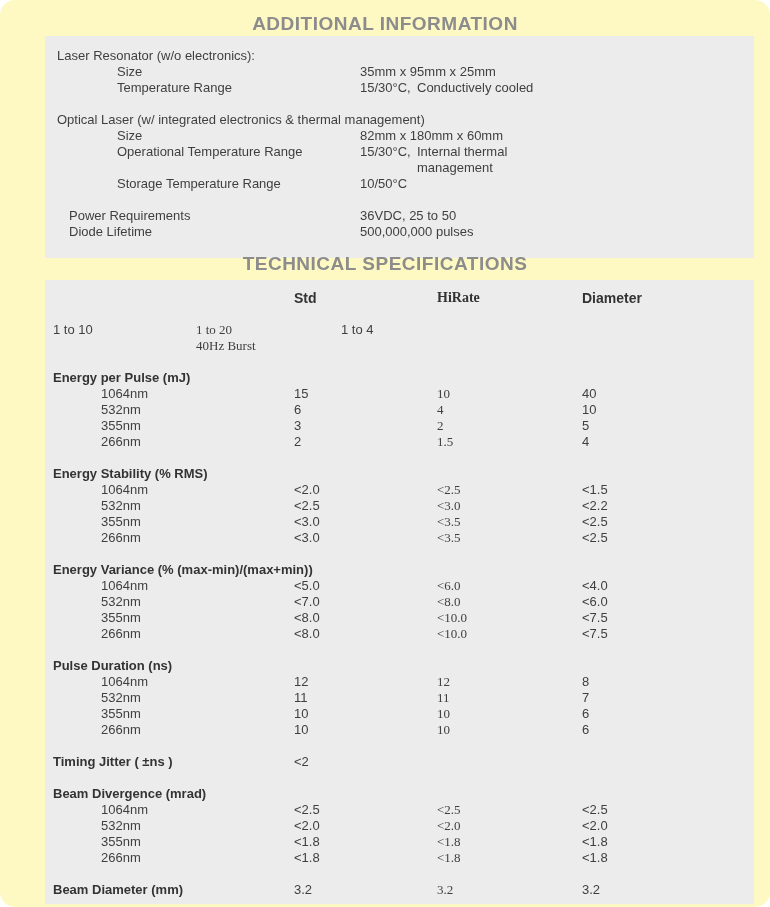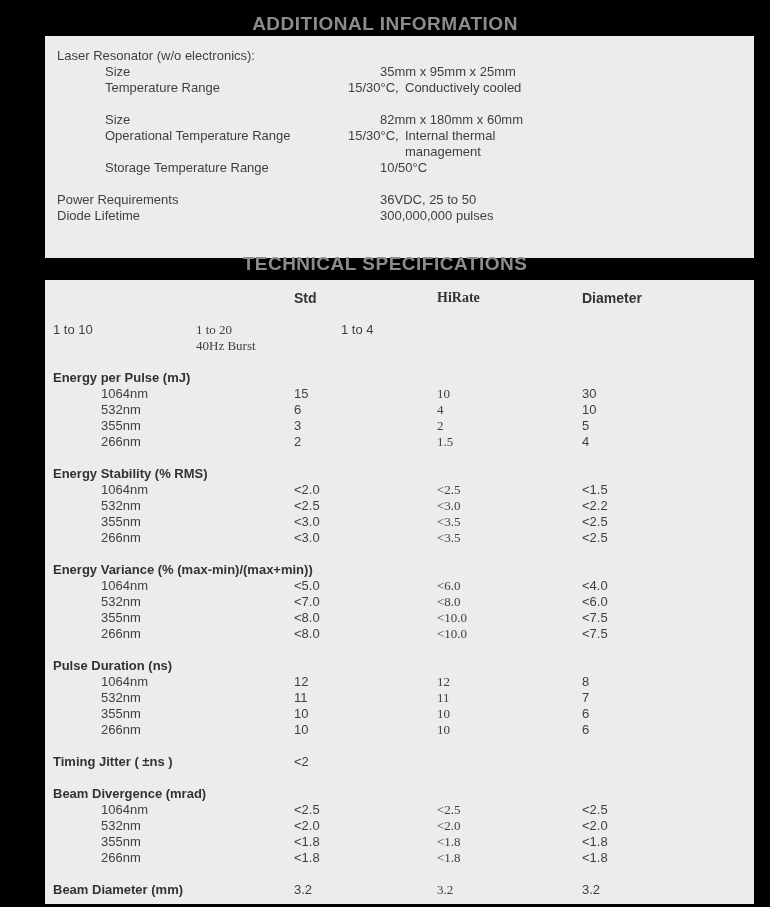--- a/index.html
+++ b/index.html
@@ -1,39 +1,39 @@
 <!DOCTYPE html>
 <html><head>
 <meta charset="utf-8">
 <style>
   html,body{margin:0;padding:0;background:#fff;}
   .page{
-    position:relative;width:770px;height:907px;overflow:hidden;background:#000000;
-    font-family:"Liberation Sans",sans-serif;color:#3f3f3f;
+    position:relative;width:770px;height:907px;overflow:hidden;background:#fef9c3;
+    font-family:"Liberation Sans",sans-serif;color:#3f3f3f;border-radius:15px;
   }
   .sec-title{
     position:absolute;left:0;width:770px;text-align:center;
     font-size:19px;font-weight:bold;color:#8c8c8c;letter-spacing:.5px;line-height:22px;
   }
   #title-additional{top:13px;}
   #title-tech{top:253px;}
   .panel{
     position:absolute;left:45px;width:709px;background:#ececec;box-sizing:border-box;
     font-size:13px;line-height:16px;
   }
   #panel-additional{top:36px;height:222px;padding:12px 0 0 12px;}
   #panel-tech{top:280px;height:624px;padding:10px 0 12px 8px;}
   .spacer{height:16px;}
   
   .info-row{display:flex;}
-  .info-label{width:291px;box-sizing:border-box;}
+  .info-label{width:291px;box-sizing:border-box;margin-left:12px;}
   .indent{padding-left:48px;}
   .info-val{width:57px;box-sizing:border-box;white-space:nowrap;}
   .info-note{width:130px;}
-  .info-val-wide{white-space:nowrap;margin-left:32px;}
+  .info-val-wide{white-space:nowrap;}
   
   .t-row{display:flex;}
   .t-label{width:241px;box-sizing:border-box;}
   .t-c1{width:143px;}
   .t-c2{width:145px;font-family:Liberation Serif, serif;}
   .t-c3{flex:1;}
   .bold{font-weight:bold;color:#333;}
   .col-head{font-size:14px;font-weight:bold;color:#333;}
 </style>
 </head>
@@ -50,20 +50,21 @@
       <div class="info-label indent">Size</div>
       <div class="info-val-wide">35mm x 95mm x 25mm</div>
     </div>
     <div class="info-row">
       <div class="info-label indent">Temperature Range</div>
       <div class="info-val">15/30°C,</div>
       <div class="info-note">Conductively cooled</div>
     </div>
     <div class="spacer"></div>
 
+    <div>Optical Laser (w/ integrated electronics &amp; thermal management)</div>
     <div class="info-row">
       <div class="info-label indent">Size</div>
       <div class="info-val-wide">82mm x 180mm x 60mm</div>
     </div>
     <div class="info-row">
       <div class="info-label indent">Operational Temperature Range</div>
       <div class="info-val">15/30°C,</div>
       <div class="info-note">Internal thermal management</div>
     </div>
     <div class="info-row">
@@ -71,21 +72,21 @@
       <div class="info-val-wide">10/50°C</div>
     </div>
     <div class="spacer"></div>
 
     <div class="info-row">
       <div class="info-label">Power Requirements</div>
       <div class="info-val-wide">36VDC, 25 to 50</div>
     </div>
     <div class="info-row">
       <div class="info-label">Diode Lifetime</div>
-      <div class="info-val-wide">300,000,000 pulses</div>
+      <div class="info-val-wide">500,000,000 pulses</div>
     </div>
   </div>
 
   <div class="sec-title" id="title-tech">TECHNICAL SPECIFICATIONS</div>
 
   <div class="panel" id="panel-tech">
 
     <div class="t-row">
       <div class="t-label"></div>
       <div class="t-c1 col-head">Std</div>
@@ -102,21 +103,21 @@
       </div>
       <div class="t-c3">1 to 4</div>
     </div>
     <div class="spacer"></div>
 
     <div class="bold">Energy per Pulse (mJ)</div>
     <div class="t-row">
       <div class="t-label indent">1064nm</div>
       <div class="t-c1">15</div>
       <div class="t-c2">10</div>
-      <div class="t-c3">30</div>
+      <div class="t-c3">40</div>
     </div>
     <div class="t-row">
       <div class="t-label indent">532nm</div>
       <div class="t-c1">6</div>
       <div class="t-c2">4</div>
       <div class="t-c3">10</div>
     </div>
     <div class="t-row">
       <div class="t-label indent">355nm</div>
       <div class="t-c1">3</div>

